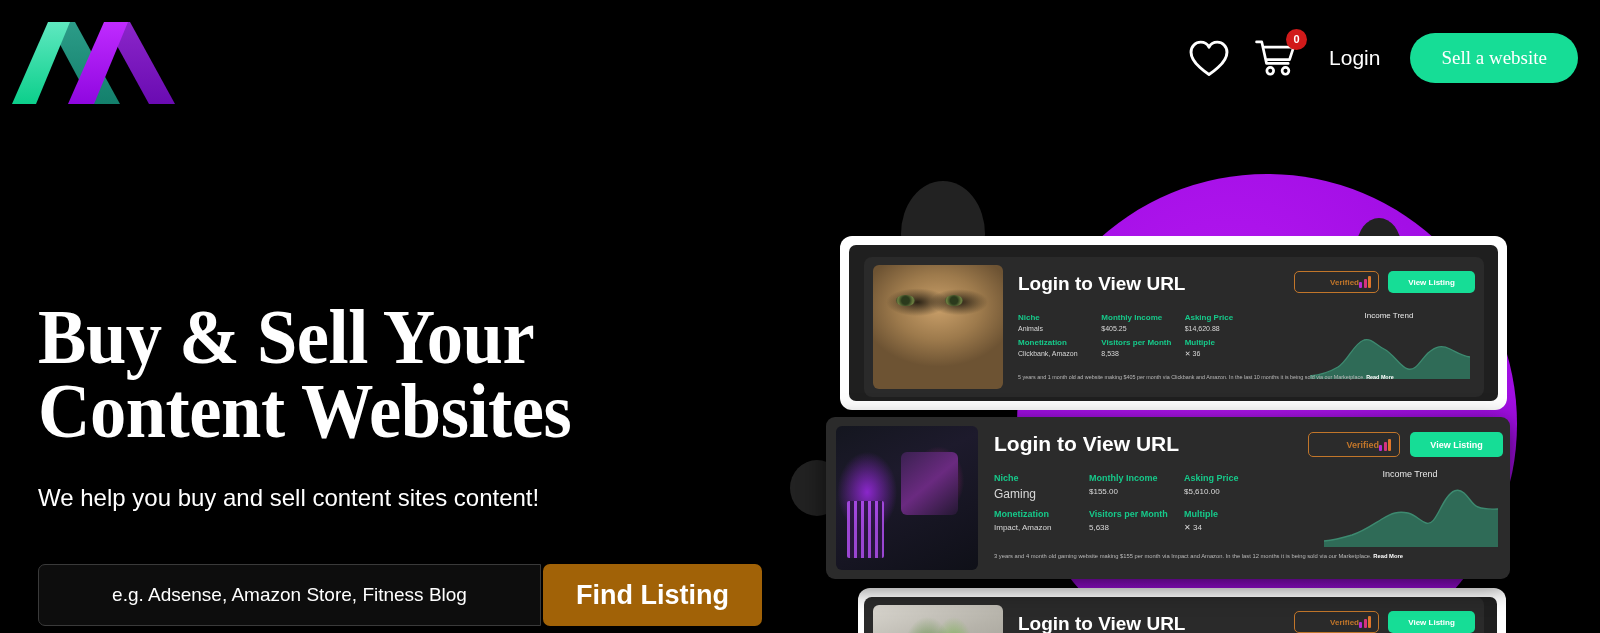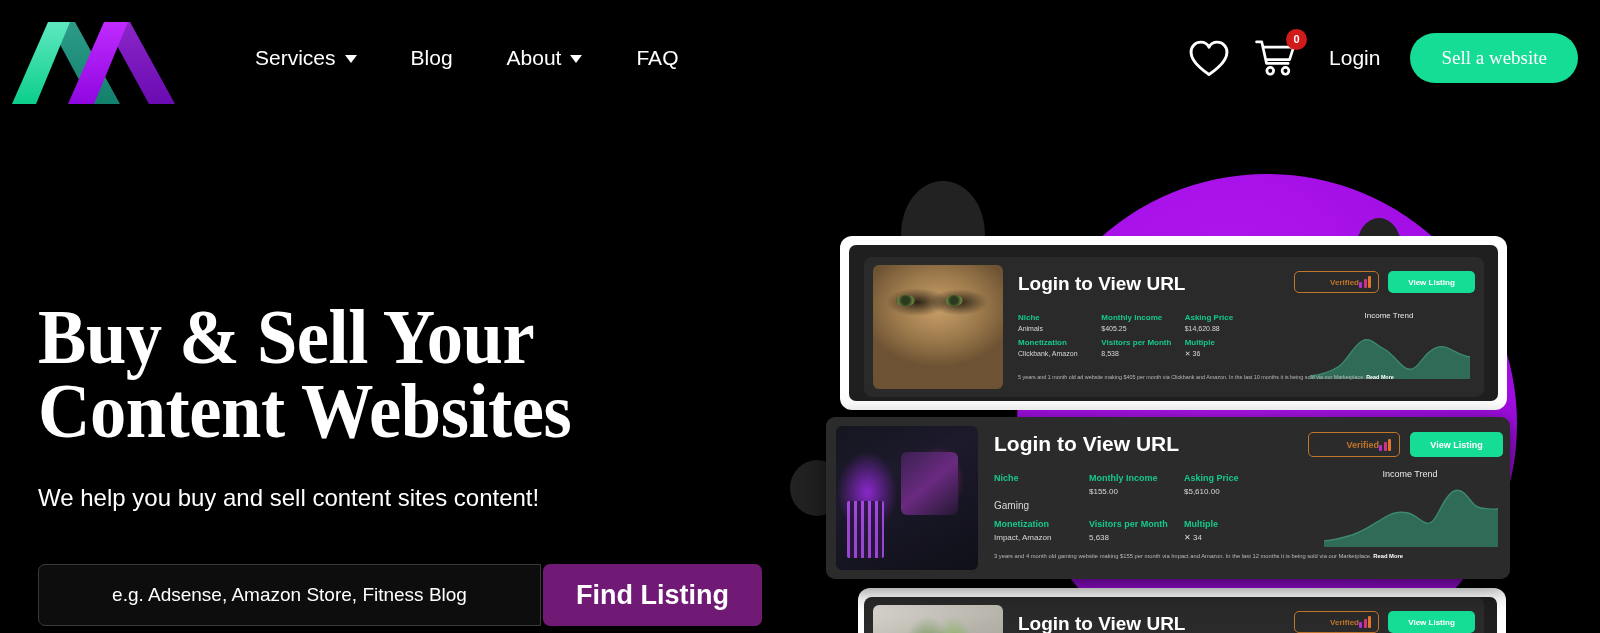--- a/index.html
+++ b/index.html
@@ -65,21 +65,21 @@
   .search-input {
     width: 503px; height: 62px;
     background: #0d0d0d; border: 1px solid #3a3a3a;
     border-radius: 7px 0 0 7px;
     color: #ffffff; font-size: 19px; padding: 0 27px;
     font-family: "Liberation Sans", sans-serif; outline: none; text-align: center;
   }
   .search-input::placeholder { color: #ffffff; opacity: 1; }
   .find-btn {
     width: 219px; height: 62px;
-    background: #701a75; color: #ffffff;
+    background: #a16207; color: #ffffff;
     border: none; border-radius: 7px;
     font-size: 27px; font-weight: 700; cursor: pointer;
     margin-left: 2px;
     font-family: "Liberation Sans", sans-serif;
   }
 
   
   .decor { position: absolute; z-index: 1; }
   .purple-circle {
     width: 500px; height: 500px; border-radius: 50%;
@@ -234,36 +234,20 @@
               <stop offset="1" stop-color="#6a0bb2"></stop>
           </linearGradient>
         </defs>
         <polygon points="36,10 63,10 108,92 80,92" fill="url(#gTealDark)"></polygon>
         <polygon points="36,10 58,10 24,92 0,92" fill="url(#gTeal)"></polygon>
         <polygon points="92,10 118,10 163,92 137,92" fill="url(#gPurpDark)"></polygon>
         <polygon points="92,10 116,10 82,92 56,92" fill="url(#gPurp)"></polygon>
       </svg>
     </a>
 
-    <div class="nav">
-      <div class="nav-item">
-        <span>Services</span>
-        <span class="caret"></span>
-      </div>
-      <div class="nav-item">
-        <span>Blog</span>
-      </div>
-      <div class="nav-item">
-        <span>About</span>
-        <span class="caret"></span>
-      </div>
-      <div class="nav-item">
-        <span>FAQ</span>
-      </div>
-    </div>
 
     <div class="header-right">
 
       <div class="icon-btn heart-wrap">
         <svg width="42" height="38" viewBox="0 0 24 22">
           <path d="M12 20.5 C12 20.5 1.6 14.2 1.6 7.6 C1.6 4.2 4.2 1.8 7.2 1.8 C9.4 1.8 11.2 3.1 12 4.7 C12.8 3.1 14.6 1.8 16.8 1.8 C19.8 1.8 22.4 4.2 22.4 7.6 C22.4 14.2 12 20.5 12 20.5 Z" fill="none" stroke="#ffffff" stroke-width="1.7" stroke-linejoin="round"></path>
         </svg>
       </div>
 
       <div class="icon-btn cart-wrap">
@@ -378,21 +362,21 @@
               <i></i>
               <i></i>
             </span>
         </div>
 
         <button class="view-btn" style="position:absolute; left:420px; top:3px; width:93px; height:25px; font-size:9px;">View Listing</button>
 
         <div class="stats" style="position:absolute; left:4px; top:44px; width:285px; row-gap:8px;">
           <div>
             <div class="stat-label" style="font-size:9px;">Niche</div>
-            <div class="stat-value" style="font-size:10px; margin-top:17px;">Gaming</div>
+            <div class="stat-value" style="font-size:12px; margin-top:4px;">Gaming</div>
           </div>
           <div>
             <div class="stat-label" style="font-size:9px;">Monthly Income</div>
             <div class="stat-value" style="font-size:8px; margin-top:4px;">$155.00</div>
           </div>
           <div>
             <div class="stat-label" style="font-size:9px;">Asking Price</div>
             <div class="stat-value" style="font-size:8px; margin-top:4px;">$5,610.00</div>
           </div>
           <div>

